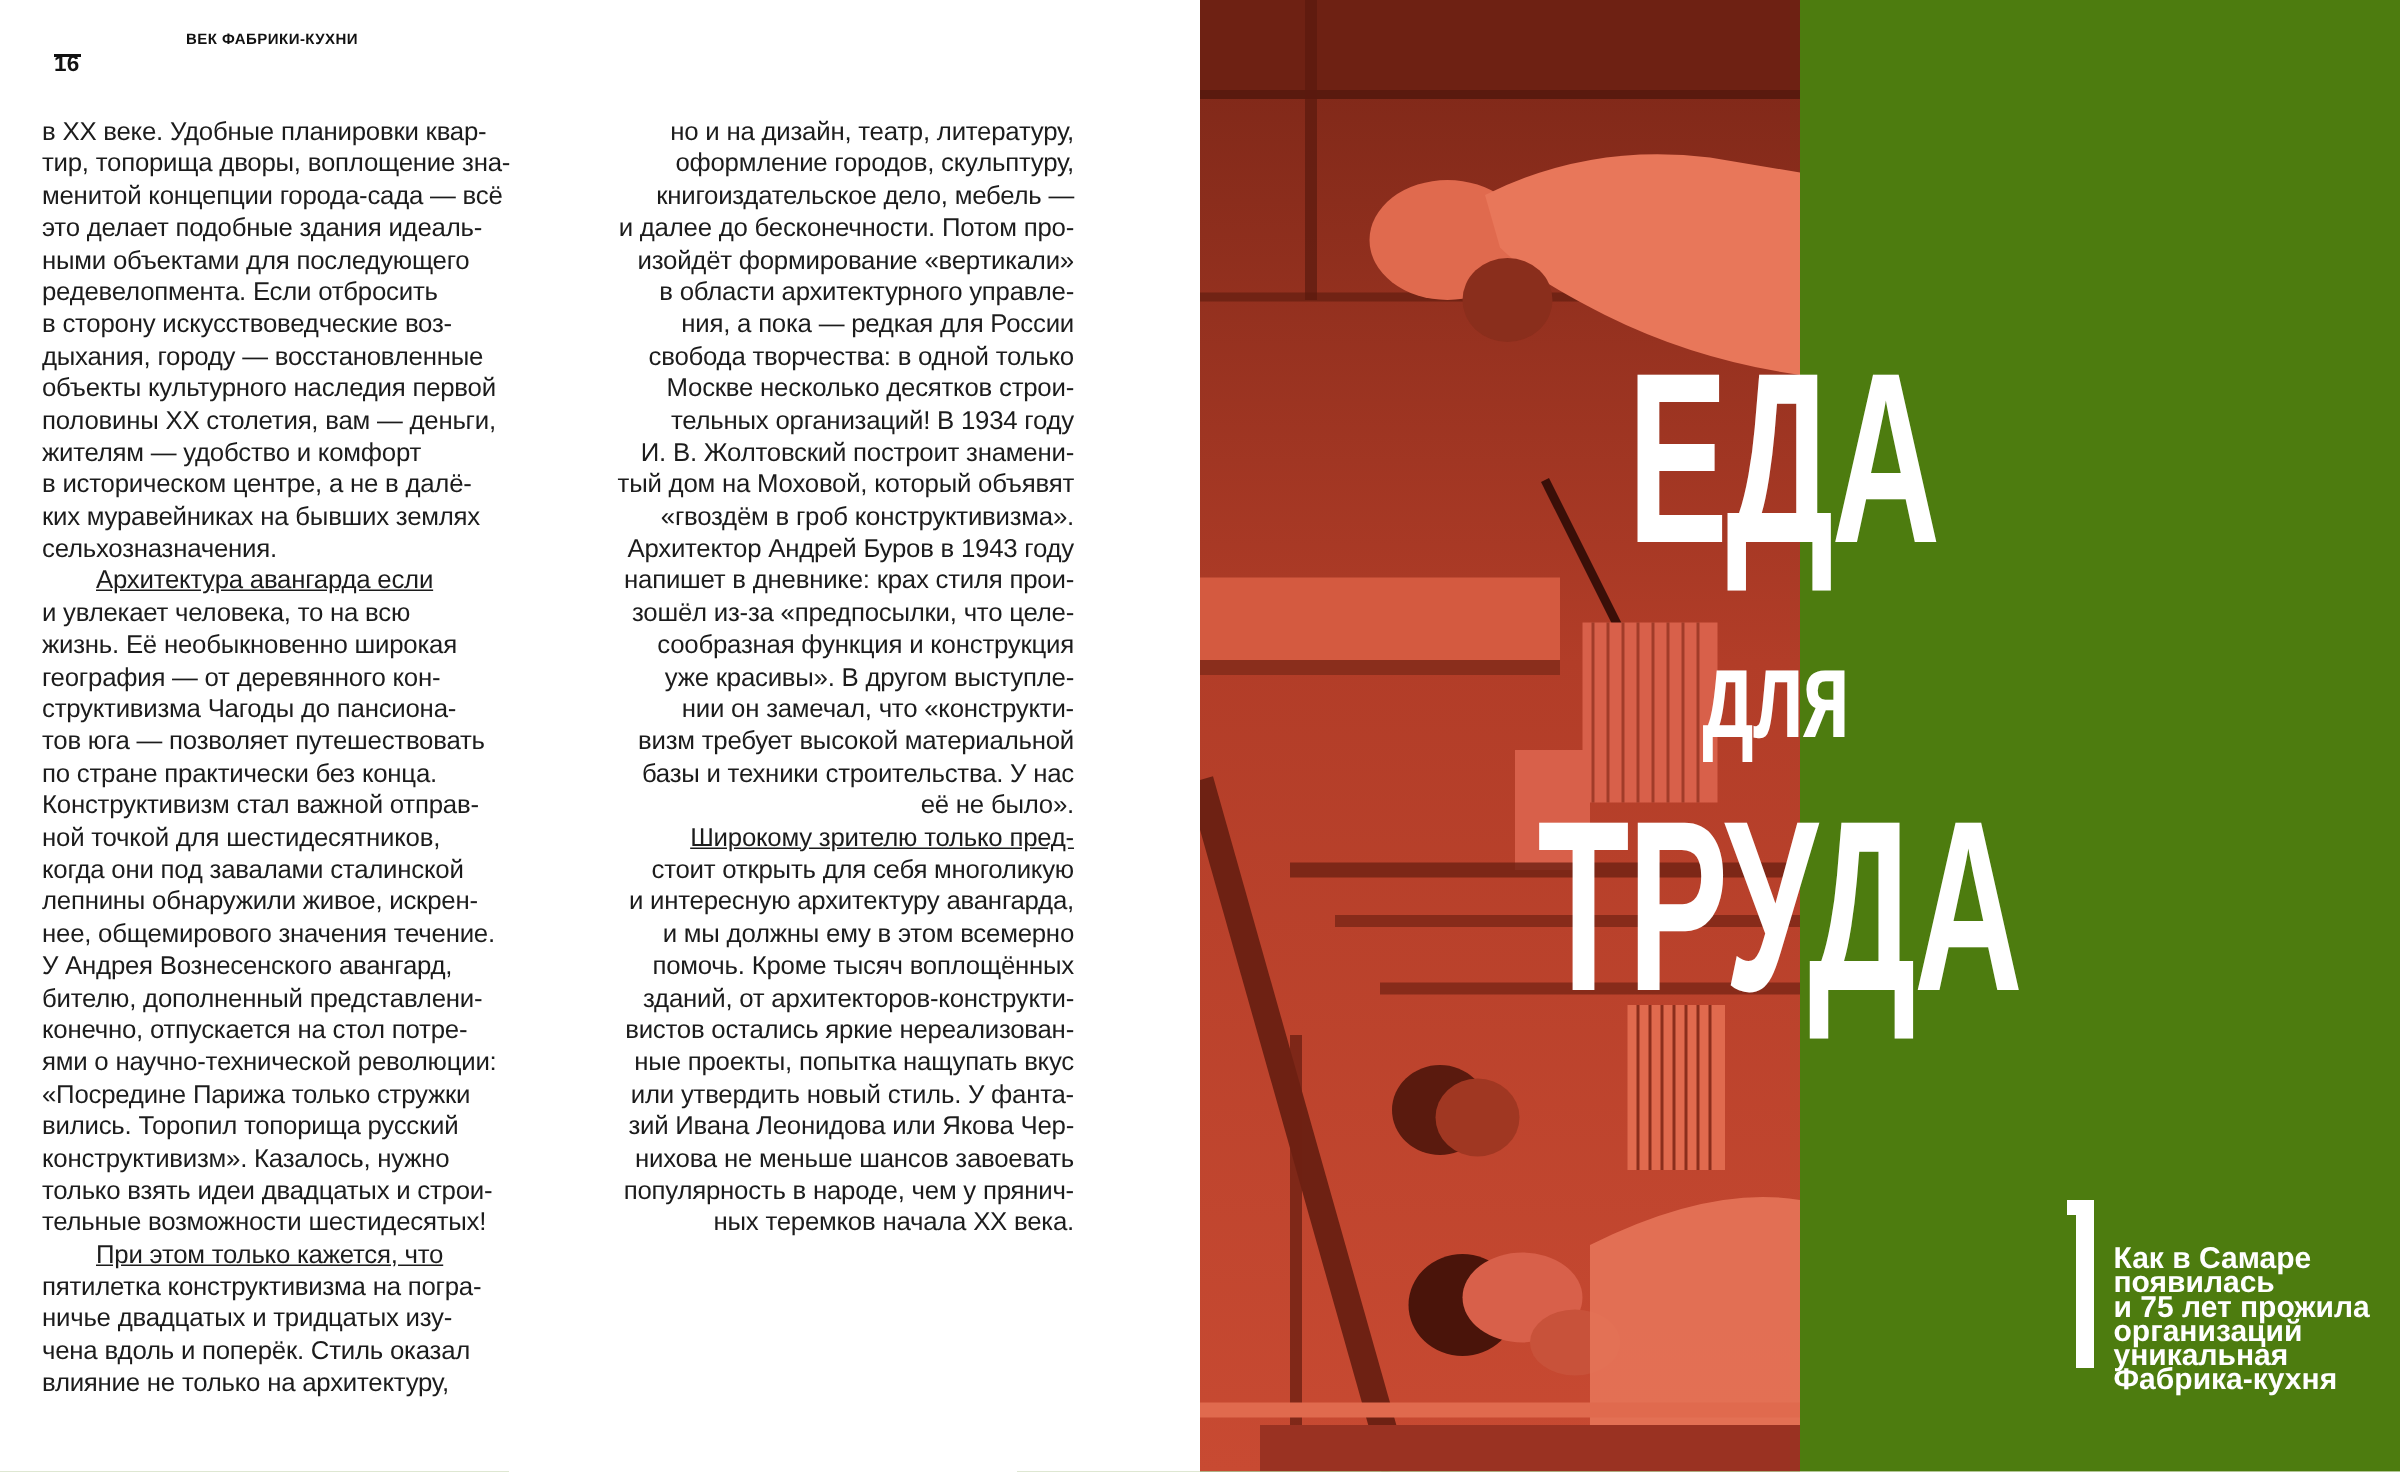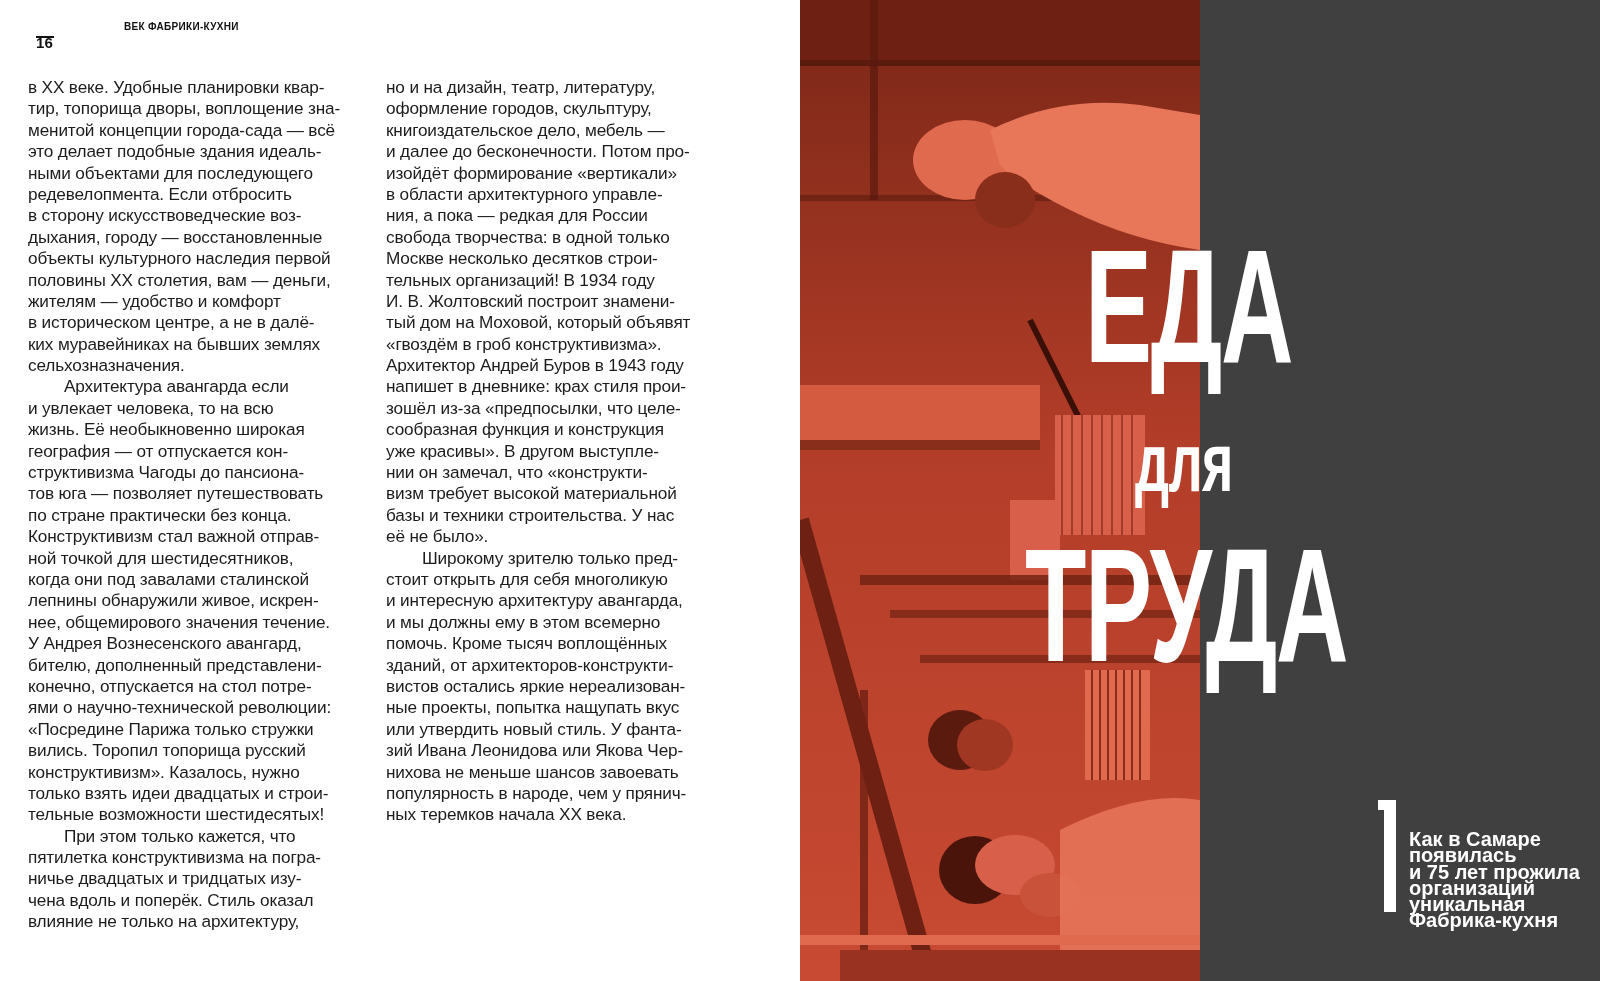--- a/index.html
+++ b/index.html
@@ -7,25 +7,25 @@
   body { position: relative; font-family: "Liberation Sans", "DejaVu Sans", sans-serif; color: #1c1c1c; }
 
   .page-left { position: absolute; left: 0; top: 0; width: 800px; height: 981px; background: #ffffff; }
 
   .folio { position: absolute; left: 36px; top: 34px; font-size: 15px; font-weight: bold; color: #111; letter-spacing: 0.2px; }
   .folio-underline { position: absolute; left: 36px; top: 36px; width: 18px; height: 2px; background: #111; }
   .running-head { position: absolute; left: 124px; top: 21px; font-size: 10px; font-weight: bold; color: #111; letter-spacing: 0.3px; }
 
   .col { position: absolute; top: 77px; font-size: 17.2px; line-height: 21.4px; color: #1c1c1c; letter-spacing: -0.15px; }
   .col-1 { left: 28px; width: 320px; }
-  .col-2 { left: 386px; width: 330px; }
+  .col-2 { left: 386px; width: 330px; text-align: right; }
   .line { display: block; white-space: nowrap; height: 21.4px; }
-  .line.indent { padding-left: 36px; }
-
-  .spread-right { position: absolute; left: 800px; top: 0; width: 800px; height: 981px; background: #404040; overflow: hidden; }
+  .line.indent { padding-left: 36px; text-decoration: underline; }
+
+  .spread-right { position: absolute; left: 800px; top: 0; width: 800px; height: 981px; background: #4d7c0f; overflow: hidden; }
 
   .photo { position: absolute; left: 0; top: 0; width: 400px; height: 981px; overflow: hidden; background: #9a3222; }
   .photo svg { display: block; width: 400px; height: 981px; }
 
   .title { position: absolute; color: #ffffff; font-family: "Liberation Sans", "DejaVu Sans", sans-serif; font-weight: bold; text-align: center; line-height: 1; }
   .title-1 { left: 285px; top: 225px; font-size: 162px; transform: scaleX(0.62); transform-origin: left top; letter-spacing: -2px; }
   .title-2 { left: 335px; top: 420px; font-size: 84px; transform: scaleX(0.64); transform-origin: left top; letter-spacing: -1px; }
   .title-3 { left: 225px; top: 524px; font-size: 162px; transform: scaleX(0.62); transform-origin: left top; letter-spacing: -2px; }
 
   .chapter-num { position: absolute; left: 578px; top: 800px; width: 18px; height: 112px; }
@@ -54,21 +54,21 @@
     <span class="line">дыхания, городу — восстановленные</span>
     <span class="line">объекты культурного наследия первой</span>
     <span class="line">половины XX столетия, вам — деньги,</span>
     <span class="line">жителям — удобство и комфорт</span>
     <span class="line">в историческом центре, а не в далё-</span>
     <span class="line">ких муравейниках на бывших землях</span>
     <span class="line">сельхозназначения.</span>
     <span class="line indent">Архитектура авангарда если</span>
     <span class="line">и увлекает человека, то на всю</span>
     <span class="line">жизнь. Её необыкновенно широкая</span>
-    <span class="line">география — от отпускается кон-</span>
+    <span class="line">география — от деревянного кон-</span>
     <span class="line">структивизма Чагоды до пансиона-</span>
     <span class="line">тов юга — позволяет путешествовать</span>
     <span class="line">по стране практически без конца.</span>
     <span class="line">Конструктивизм стал важной отправ-</span>
     <span class="line">ной точкой для шестидесятников,</span>
     <span class="line">когда они под завалами сталинской</span>
     <span class="line">лепнины обнаружили живое, искрен-</span>
     <span class="line">нее, общемирового значения течение.</span>
     <span class="line">У Андрея Вознесенского авангард,</span>
     <span class="line">бителю, дополненный представлени-</span>

